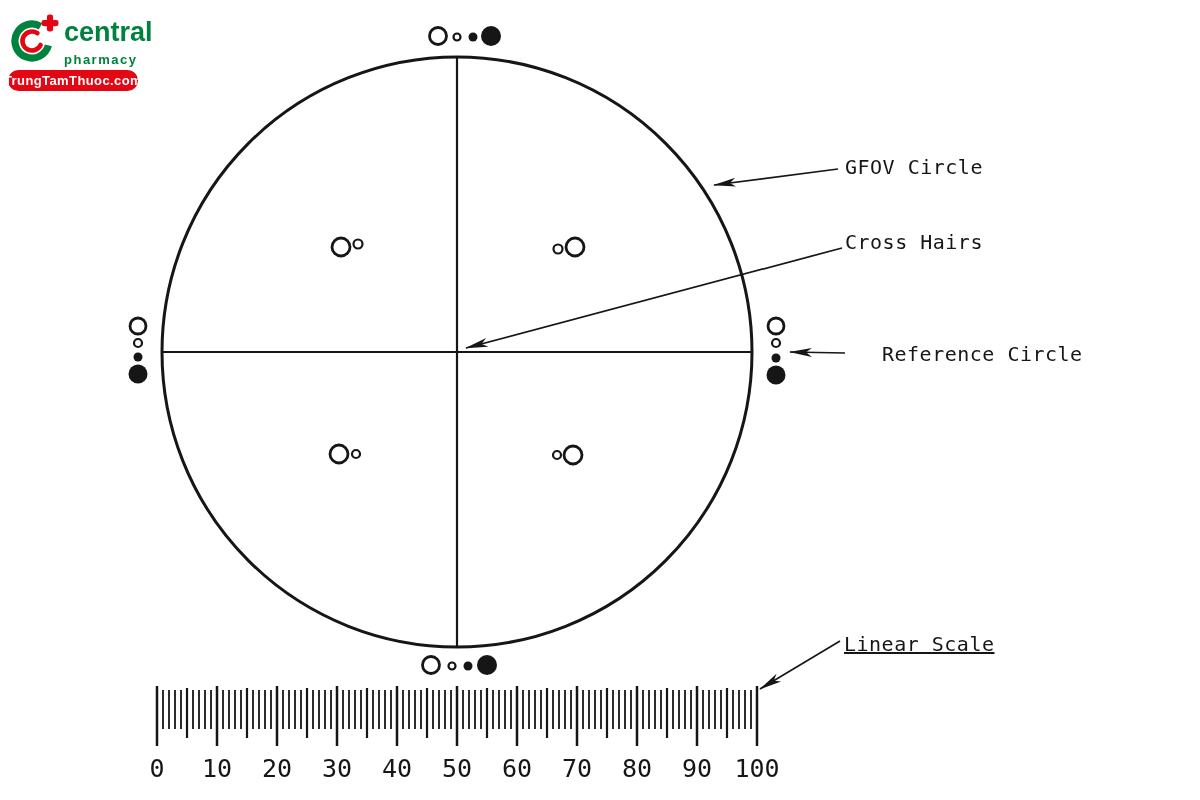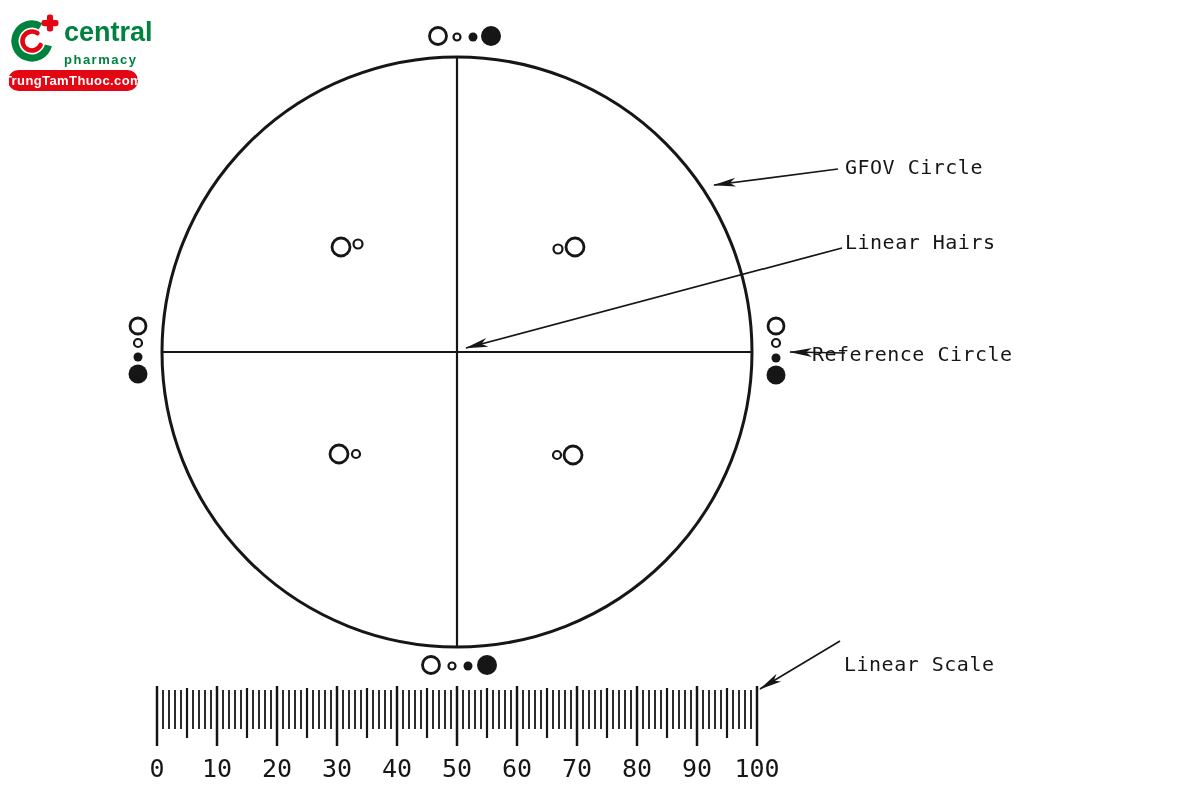--- a/index.html
+++ b/index.html
@@ -48,22 +48,22 @@
   .callout-label {
     position: absolute;
     font-size: 20px;
     line-height: 30px;
     color: #161616;
     white-space: nowrap;
     letter-spacing: 0.5px;
   }
   .label-gfov      { left: 845px; top: 152px; }
   .label-crosshair { left: 845px; top: 227px; }
-  .label-reference { left: 812px; top: 339px; }
-  .label-linear    { left: 844px; top: 649px; }
+  .label-reference { left: 882px; top: 339px; }
+  .label-linear    { left: 844px; top: 629px; text-decoration: underline; }
 </style>
 </head>
 <body>
 
 <div class="page">
 
   <div class="logo">
     <div class="logo-row">
       <svg class="logo-mark" viewBox="0 0 52 56">
         <path d="M32.5,16.3 A17,17 0 1 0 40.4,35.4" fill="none" stroke="#00823f" stroke-width="7.2"></path>
@@ -254,17 +254,17 @@
         <text x="457" y="777" text-anchor="middle" font-size="25" fill="#161616" font-family="&quot;DejaVu Sans Mono&quot;, &quot;Liberation Mono&quot;, monospace">50</text>
         <text x="517" y="777" text-anchor="middle" font-size="25" fill="#161616" font-family="&quot;DejaVu Sans Mono&quot;, &quot;Liberation Mono&quot;, monospace">60</text>
         <text x="577" y="777" text-anchor="middle" font-size="25" fill="#161616" font-family="&quot;DejaVu Sans Mono&quot;, &quot;Liberation Mono&quot;, monospace">70</text>
         <text x="637" y="777" text-anchor="middle" font-size="25" fill="#161616" font-family="&quot;DejaVu Sans Mono&quot;, &quot;Liberation Mono&quot;, monospace">80</text>
         <text x="697" y="777" text-anchor="middle" font-size="25" fill="#161616" font-family="&quot;DejaVu Sans Mono&quot;, &quot;Liberation Mono&quot;, monospace">90</text>
         <text x="757" y="777" text-anchor="middle" font-size="25" fill="#161616" font-family="&quot;DejaVu Sans Mono&quot;, &quot;Liberation Mono&quot;, monospace">100</text>
       </g>
   </svg>
 
   <div class="callout-label label-gfov">GFOV Circle</div>
-  <div class="callout-label label-crosshair">Linear Hairs</div>
+  <div class="callout-label label-crosshair">Cross Hairs</div>
   <div class="callout-label label-reference">Reference Circle</div>
   <div class="callout-label label-linear">Linear Scale</div>
 
 </div>
 
 </body></html>

